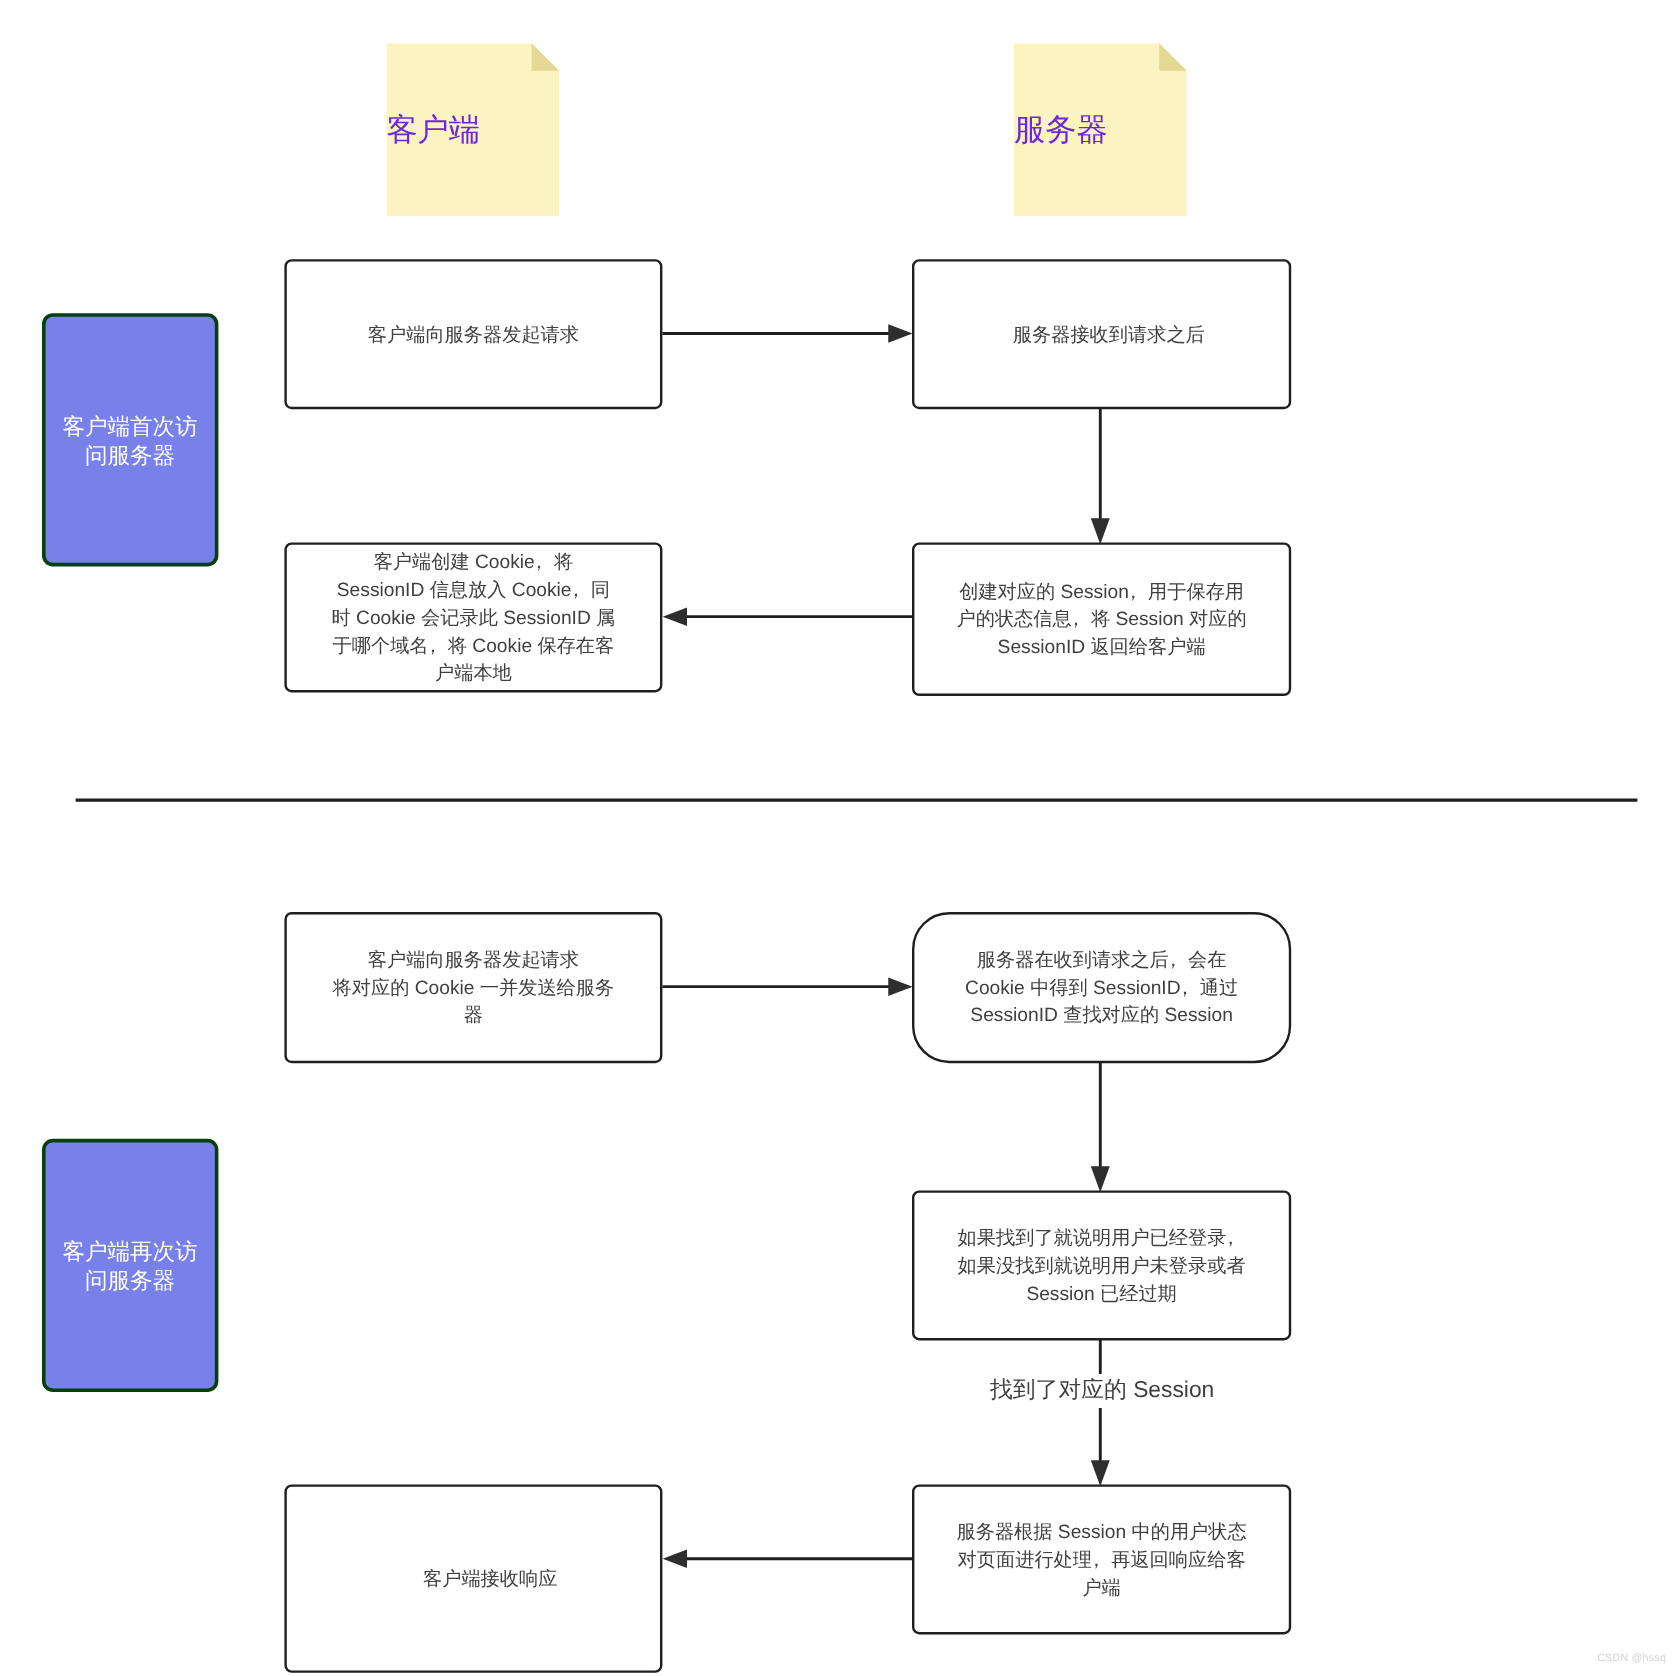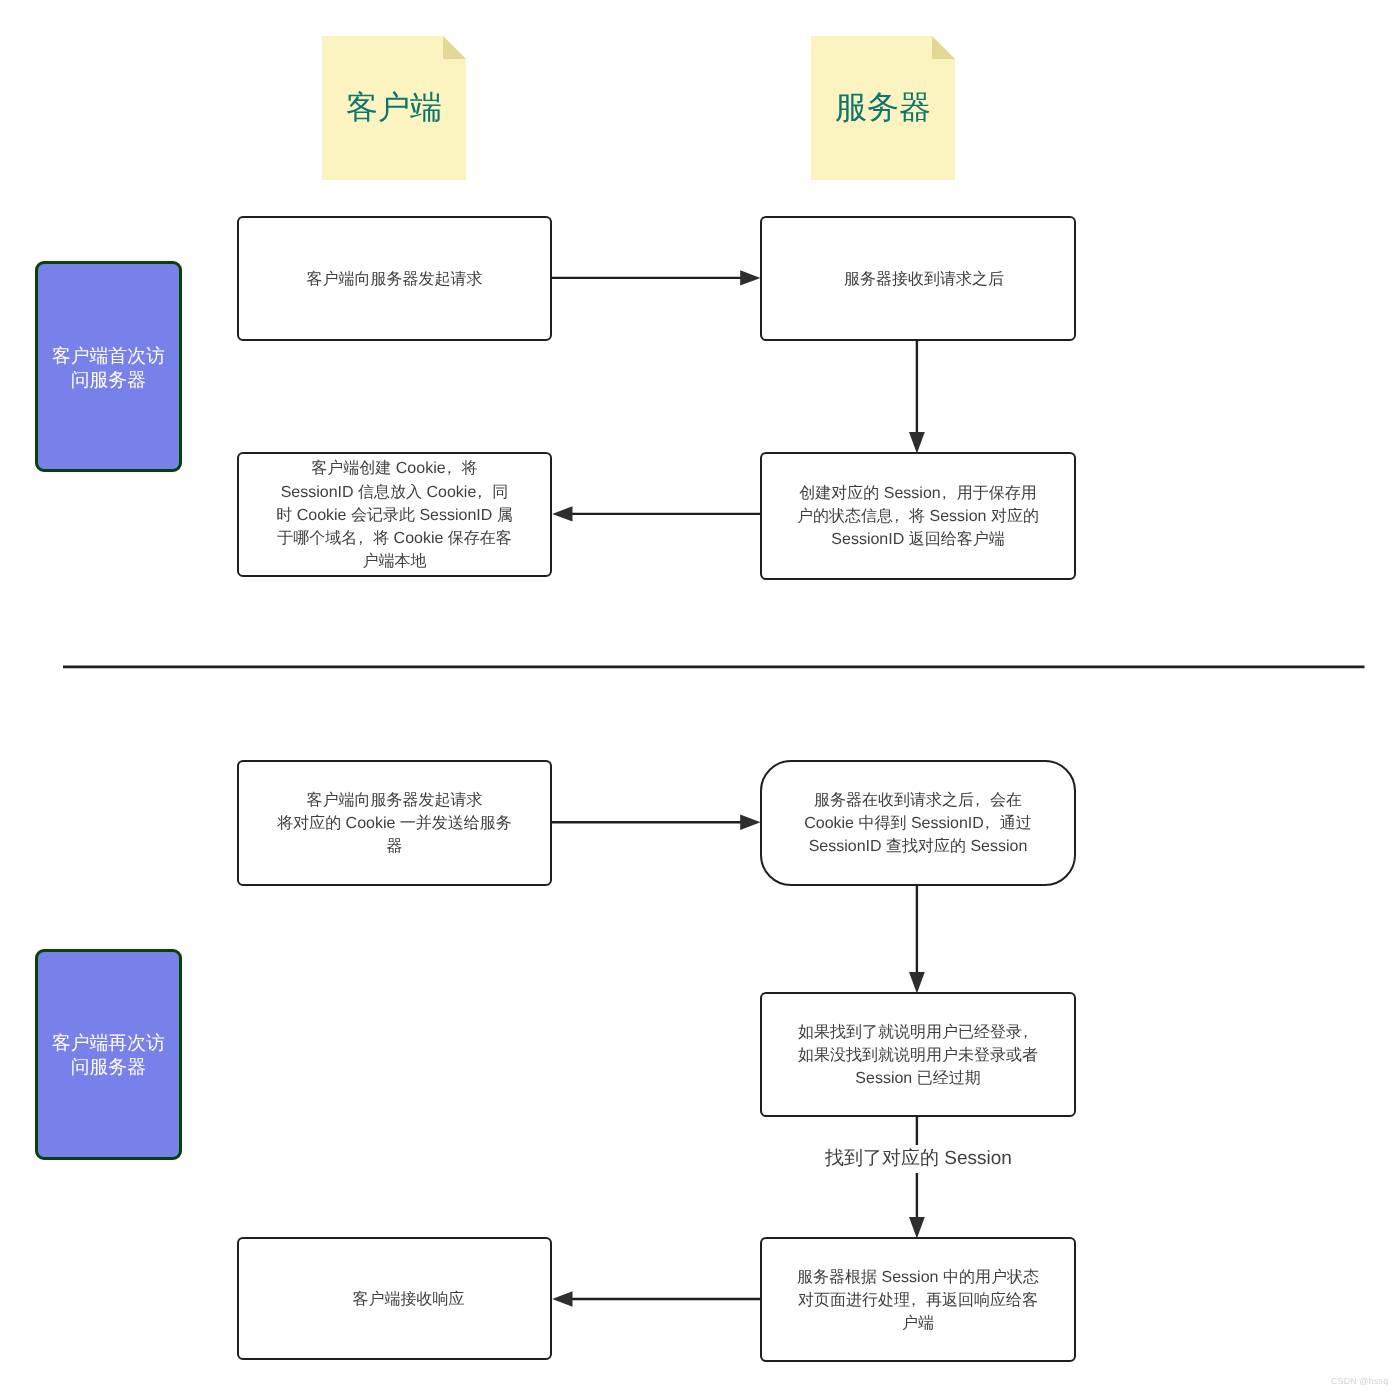--- a/index.html
+++ b/index.html
@@ -10,21 +10,21 @@
   #edges{position:absolute;left:0;top:0;width:1400px;height:1397px;}
   .node{position:absolute;box-sizing:border-box;display:flex;align-items:center;justify-content:center;}
   .procbox{border:2.2px solid #1f1f1f;border-radius:6px;background:#ffffff;}
   .procbox .lbl{transform:translateZ(0);position:relative;top:1px;color:#3f3f3f;font-size:16px;line-height:23.2px;text-align:center;white-space:pre-line;}
   .phasebox{border:3px solid #05420a;border-radius:9px;background:#7881ea;}
   .phasebox .lbl{will-change:transform;transform:translateZ(0);color:#ffffff;font-size:18.8px;line-height:23.7px;text-align:center;white-space:pre-line;position:relative;top:1px;}
   .note{position:absolute;}
   .note svg{position:absolute;left:0;top:0;}
   
   .note .lbl{position:absolute;left:0;right:0;top:50%;will-change:opacity,transform;opacity:.999;
-             transform:translateY(-50%) translateZ(0);text-align:center;font-size:32px;color:#0f766e;}
+             transform:translateY(-50%) translateZ(0);font-size:26px;color:#6d28d9;}
   .edgelabel{position:absolute;will-change:transform;transform:translateZ(0);background:#ffffff;color:#3f3f3f;font-size:19px;
              line-height:24px;text-align:center;white-space:nowrap;padding:2px 7px;}
   .cjkp{display:inline-block;margin-left:-0.28em;margin-right:0.28em;}
   .wm{position:absolute;color:#d2d2d2;font-size:8.8px;letter-spacing:.25px;line-height:11px;}
 </style>
 </head>
 <body>
 
 <svg id="edges" viewBox="0 0 1400 1397">
   <g stroke="#1f1f1f" stroke-width="2.4" fill="#2e2e2e" stroke-linecap="butt">
@@ -69,21 +69,21 @@
 </svg>
 
 <div class="note" style="left:322px;top:36px;width:144px;height:144px;">
   <svg width="144" height="144" viewBox="0 0 144 144">
     <path d="M 0 0 L 121 0 L 144 23 L 144 144 L 0 144 Z" fill="#fcf4c0"></path>
     <path d="M 121 0 L 144 23 L 121 23 Z" fill="#e3d894"></path>
   </svg>
   <div class="lbl">客户端</div>
 </div>
 
-<div class="note" style="left:811px;top:36px;width:144px;height:144px;">
+<div class="note" style="left:845px;top:36px;width:144px;height:144px;">
   <svg width="144" height="144" viewBox="0 0 144 144">
     <path d="M 0 0 L 121 0 L 144 23 L 144 144 L 0 144 Z" fill="#fcf4c0"></path>
     <path d="M 121 0 L 144 23 L 121 23 Z" fill="#e3d894"></path>
   </svg>
   <div class="lbl">服务器</div>
 </div>
 
 <div class="node phasebox" style="left:34.5px;top:260.8px;width:147px;height:211px;">
   <div class="lbl">客户端首次访
 问服务器</div>
@@ -125,19 +125,19 @@
 <div class="node procbox" style="left:760px;top:991.9px;width:316px;height:125.6px;">
   <div class="lbl">如果找到了就说明用户已经登录<span class="cjkp">，</span>
 如果没找到就说明用户未登录或者
 Session 已经过期</div>
 </div>
 <div class="node procbox" style="left:760px;top:1236.7px;width:316px;height:125.6px;">
   <div class="lbl">服务器根据 Session 中的用户状态
 对页面进行处理<span class="cjkp">，</span>再返回响应给客
 户端</div>
 </div>
-<div class="node procbox" style="left:237px;top:1236.7px;width:315px;height:123px;padding-left:28px;">
+<div class="node procbox" style="left:237px;top:1236.7px;width:315px;height:157px;padding-left:28px;">
   <div class="lbl">客户端接收响应</div>
 </div>
 
 <div class="edgelabel" style="left:818px;top:1145px;">找到了对应的 Session</div>
 
 <div class="wm" style="left:1331px;top:1376px;">CSDN @hssq</div>
 
 </body></html>

